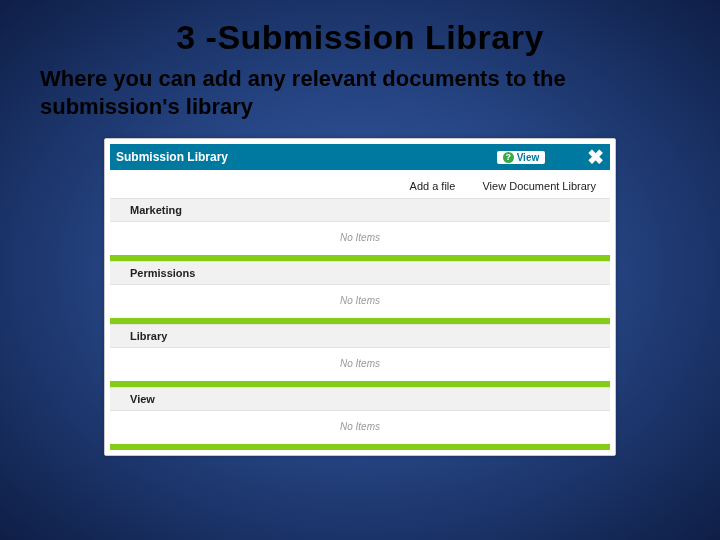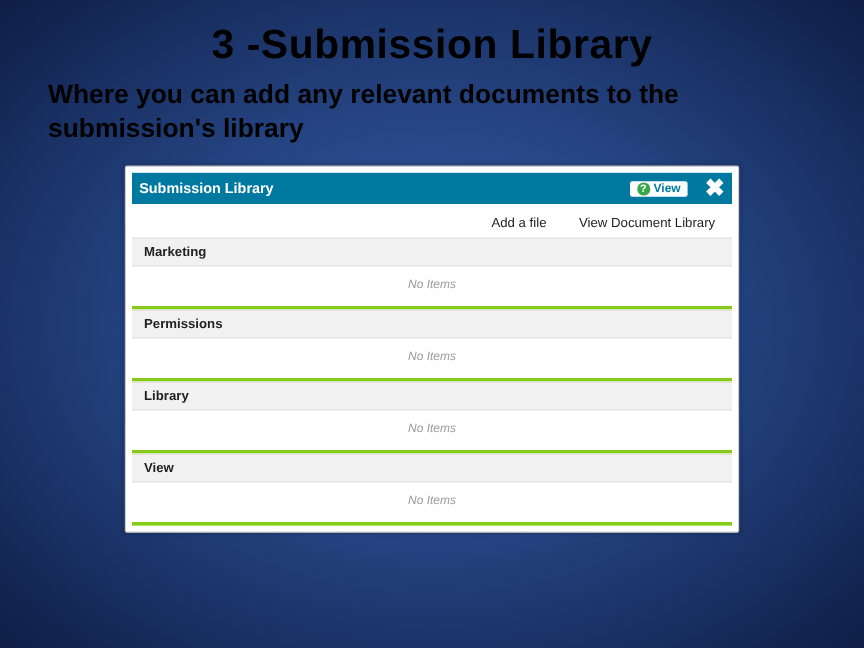--- a/index.html
+++ b/index.html
@@ -34,20 +34,21 @@
   }
   .panel-hdr{
     background:#0079a1;
     color:#fff;
     display:flex;
     align-items:center;
     height:26px;
     padding:0 6px;
     font-size:12px;
     font-weight:600;
+    gap:28px;
   }
   .panel-hdr .title{flex:1;}
   .help-btn{
     background:#fff;
     color:#0079a1;
     border-radius:2px;
     display:flex;
     align-items:center;
     gap:3px;
     padding:1px 6px;
@@ -82,29 +83,29 @@
   }
   .actions span{margin-left:24px;cursor:pointer;}
   .section{}
   .sec-title{
     background:#f1f1f1;
     border-top:1px solid #e2e2e2;
     border-bottom:1px solid #e2e2e2;
     font-size:11px;
     font-weight:700;
     color:#222;
-    padding:5px 10px;
+    padding:5px 20px;
   }
   .no-items{
     text-align:center;
     font-size:10px;
     font-style:italic;
     color:#9a9a9a;
     padding:10px 0 12px 0;
-    border-bottom:3px solid #84cc16;
+    border-bottom:6px solid #84cc16;
   }
 </style>
 </head>
 <body>
 
 <div class="slide-title">3 -Submission Library</div>
 <div class="slide-sub">Where you can add any relevant documents to the submission's library</div>
 
 <div class="panel-wrap">
   <div class="panel-hdr">

